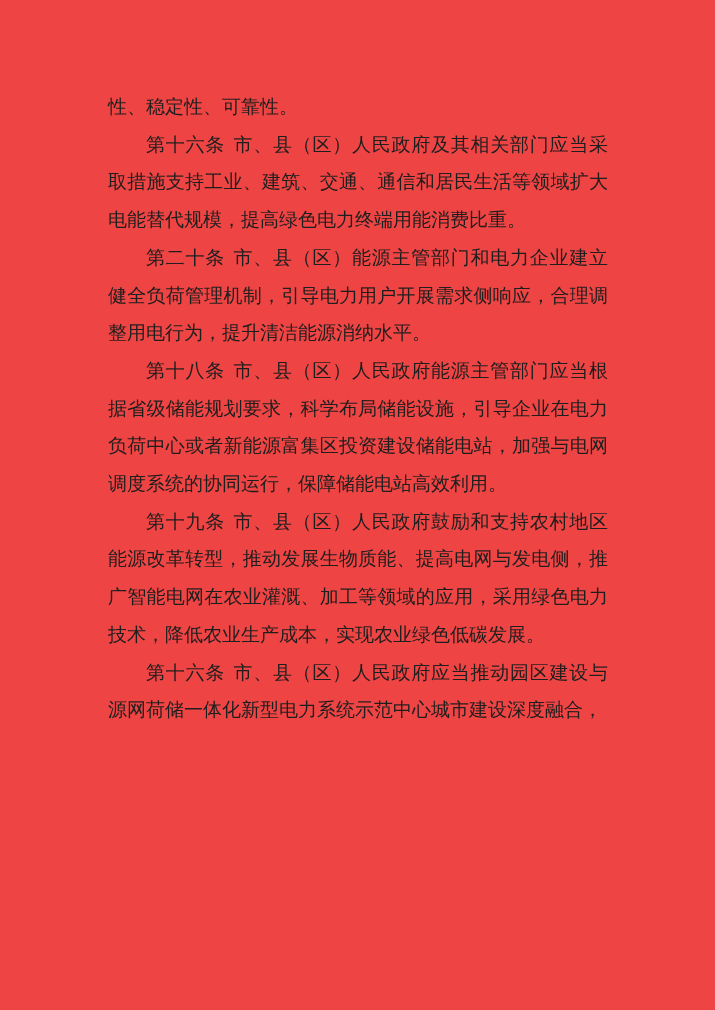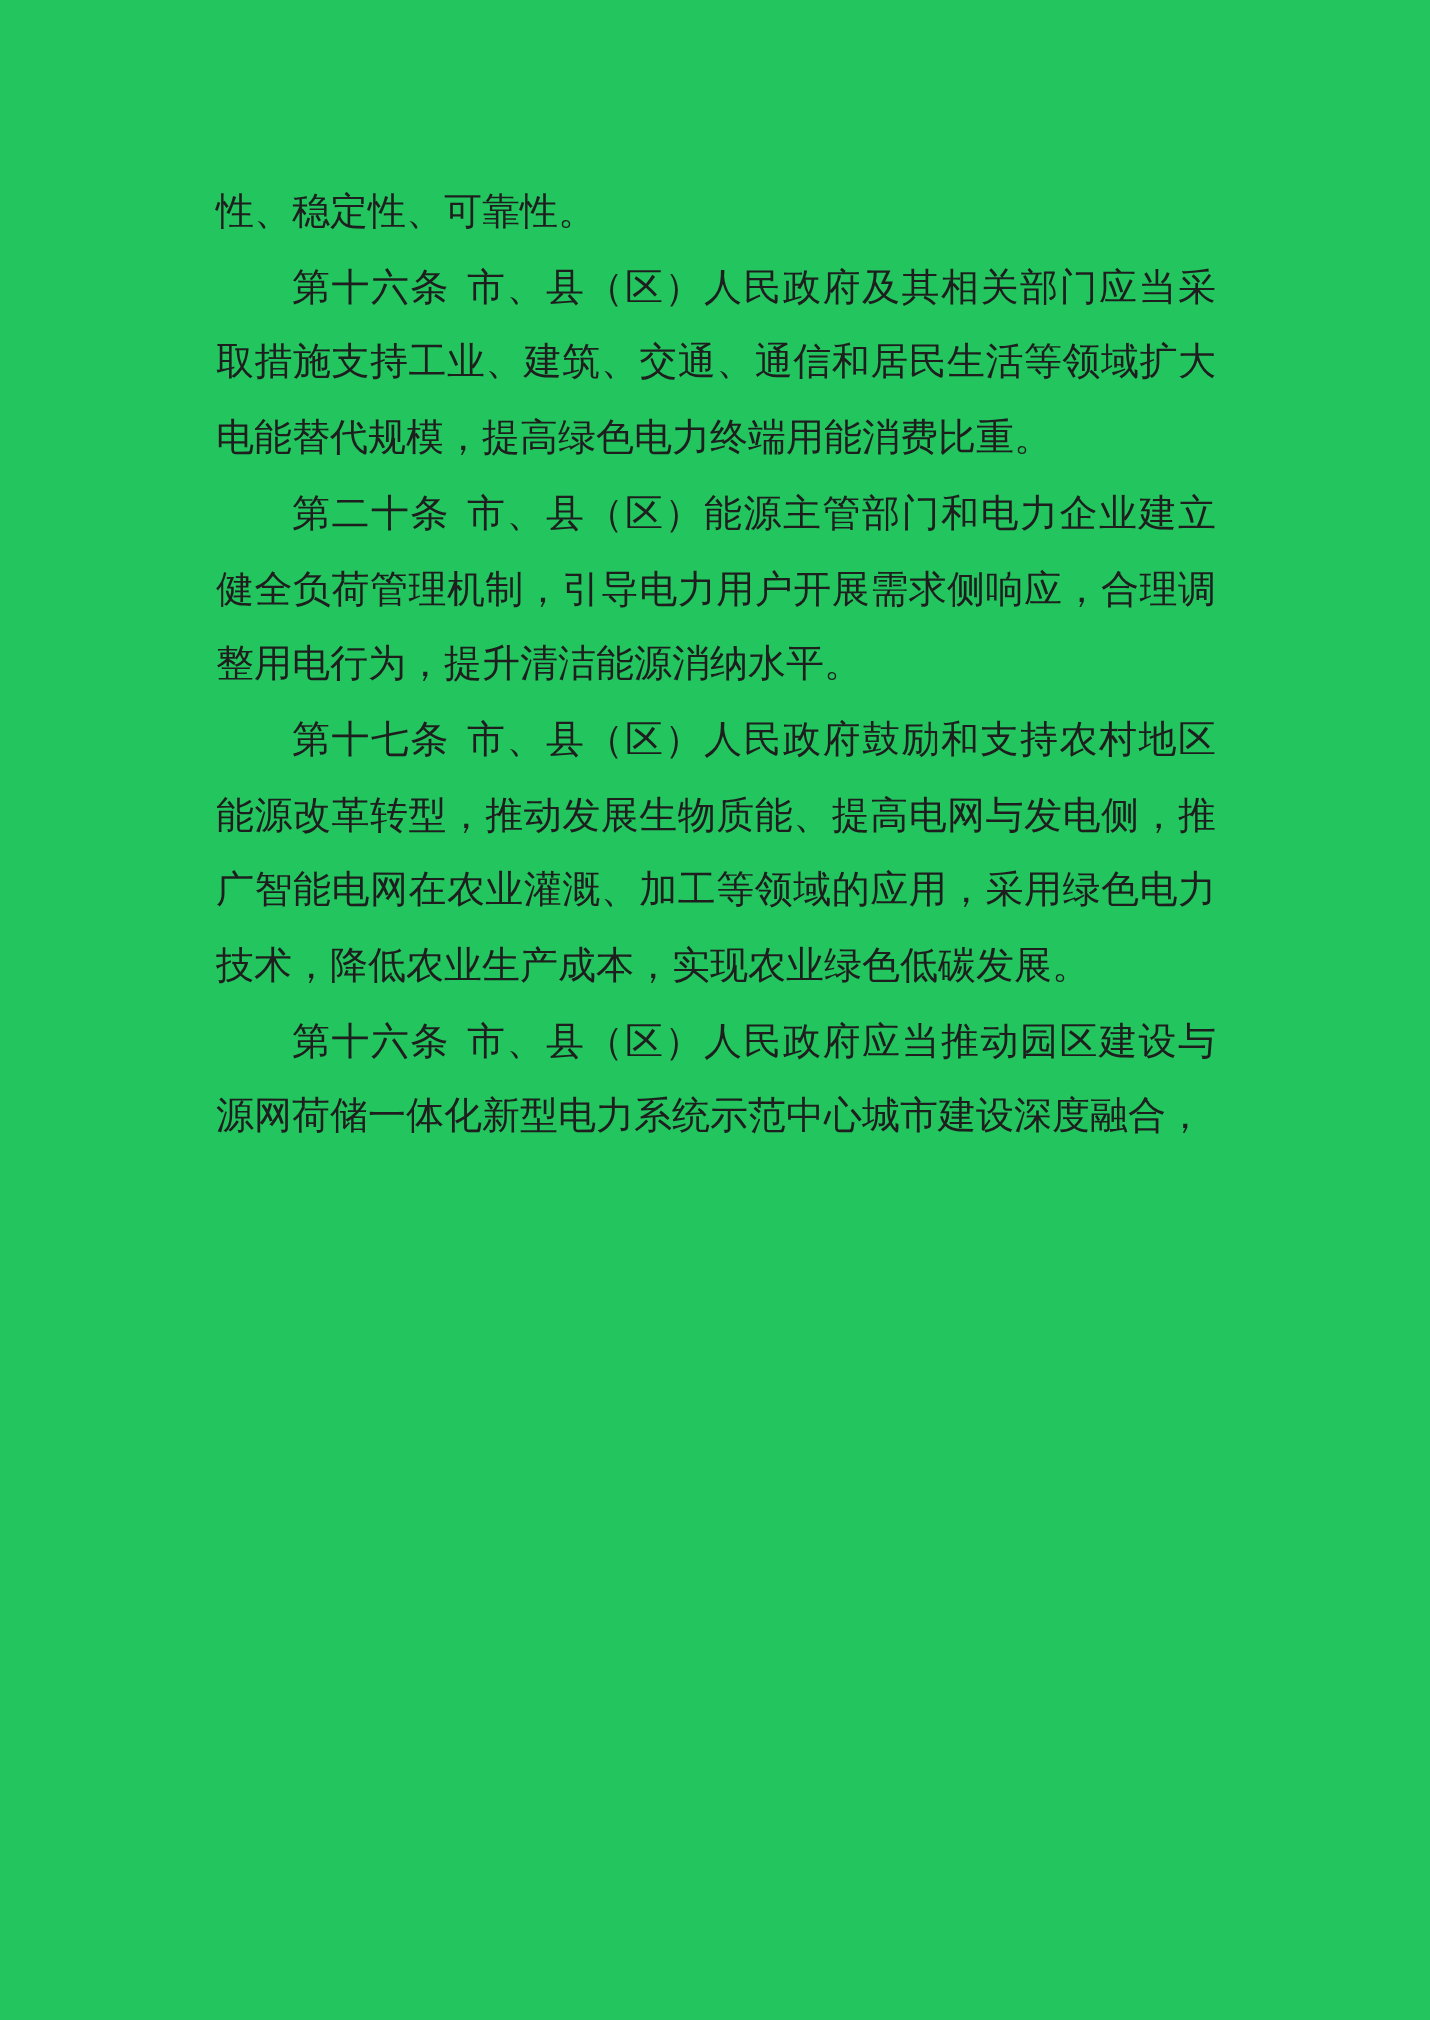--- a/index.html
+++ b/index.html
@@ -4,21 +4,21 @@
 <style>
   html, body {
     margin: 0;
     padding: 0;
     background: #ffffff;
   }
   .page {
     position: relative;
     width: 715px;
     height: 1010px;
-    background: #22c55e;
+    background: #ef4444;
     overflow: hidden;
     font-family: "Liberation Sans", sans-serif;
   }
   .content {
     position: absolute;
     left: 108px;
     top: 88px;
     width: 500px;
     color: #1e1e1e;
     font-size: 19px;
@@ -49,20 +49,21 @@
 <div class="page">
   <div class="content">
 
     <p class="para no-indent"><span class="head"></span><span class="body-text">性、稳定性、可靠性。</span></p>
 
 
     <p class="para"><span class="head">第十六条</span><span class="body-text">市、县（区）人民政府及其相关部门应当采取措施支持工业、建筑、交通、通信和居民生活等领域扩大电能替代规模，提高绿色电力终端用能消费比重。</span></p>
 
     <p class="para"><span class="head">第二十条</span><span class="body-text">市、县（区）能源主管部门和电力企业建立健全负荷管理机制，引导电力用户开展需求侧响应，合理调整用电行为，提升清洁能源消纳水平。</span></p>
 
+    <p class="para"><span class="head">第十八条</span><span class="body-text">市、县（区）人民政府能源主管部门应当根据省级储能规划要求，科学布局储能设施，引导企业在电力负荷中心或者新能源富集区投资建设储能电站，加强与电网调度系统的协同运行，保障储能电站高效利用。</span></p>
 
 
-    <p class="para"><span class="head">第十七条</span><span class="body-text">市、县（区）人民政府鼓励和支持农村地区能源改革转型，推动发展生物质能、提高电网与发电侧，推广智能电网在农业灌溉、加工等领域的应用，采用绿色电力技术，降低农业生产成本，实现农业绿色低碳发展。</span></p>
+    <p class="para"><span class="head">第十九条</span><span class="body-text">市、县（区）人民政府鼓励和支持农村地区能源改革转型，推动发展生物质能、提高电网与发电侧，推广智能电网在农业灌溉、加工等领域的应用，采用绿色电力技术，降低农业生产成本，实现农业绿色低碳发展。</span></p>
 
     <p class="para"><span class="head">第十六条</span><span class="body-text">市、县（区）人民政府应当推动园区建设与源网荷储一体化新型电力系统示范中心城市建设深度融合，</span></p>
 
   </div>
 </div>
 
 </body></html>

